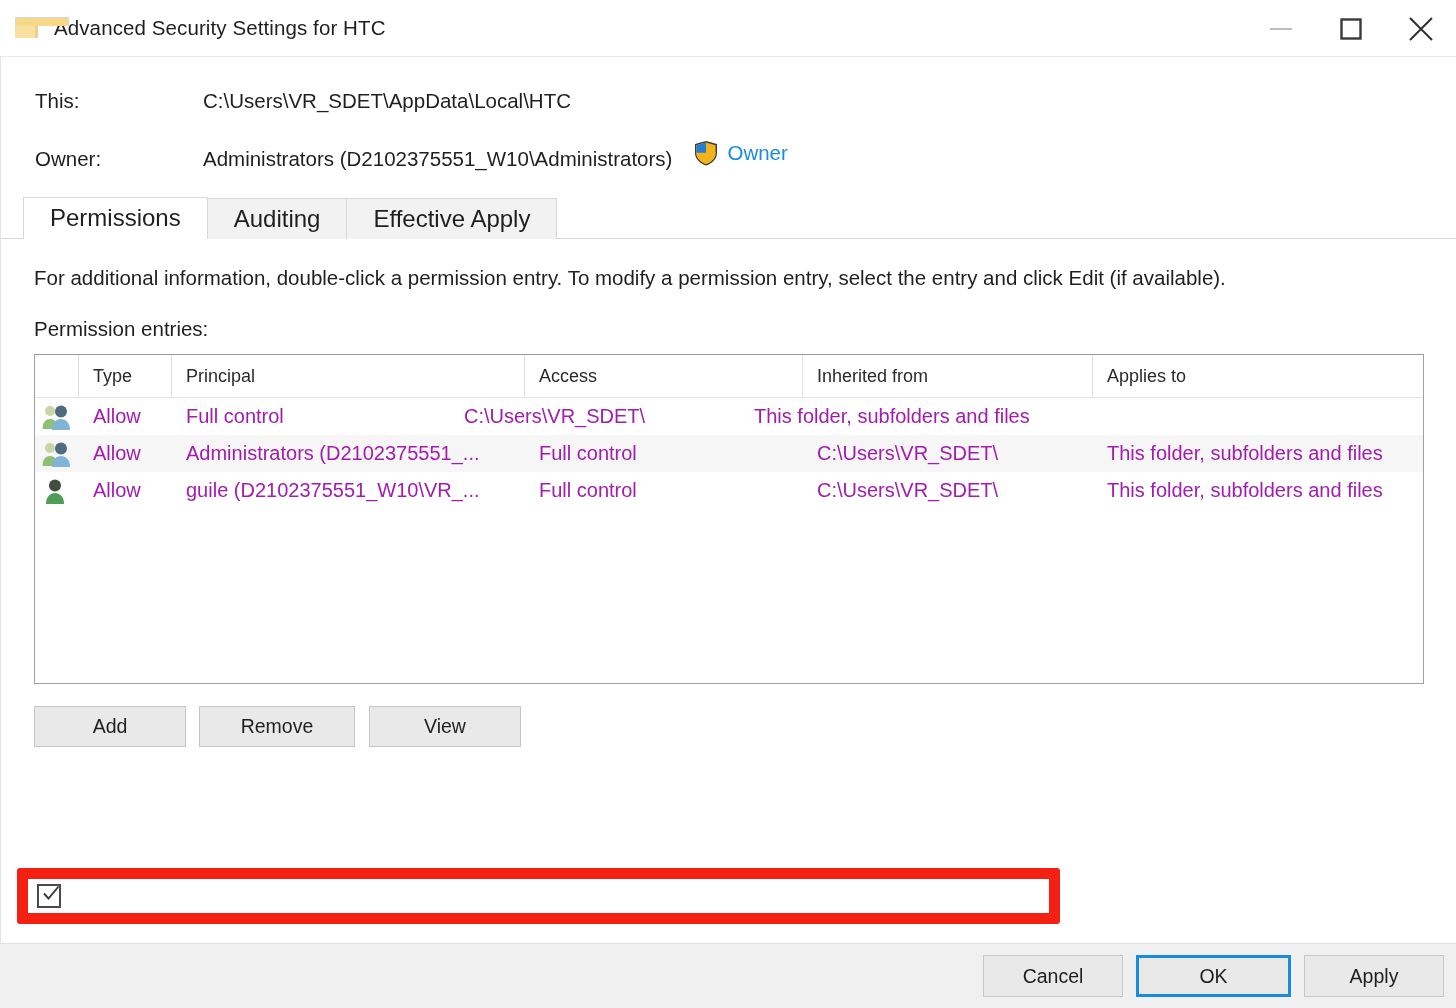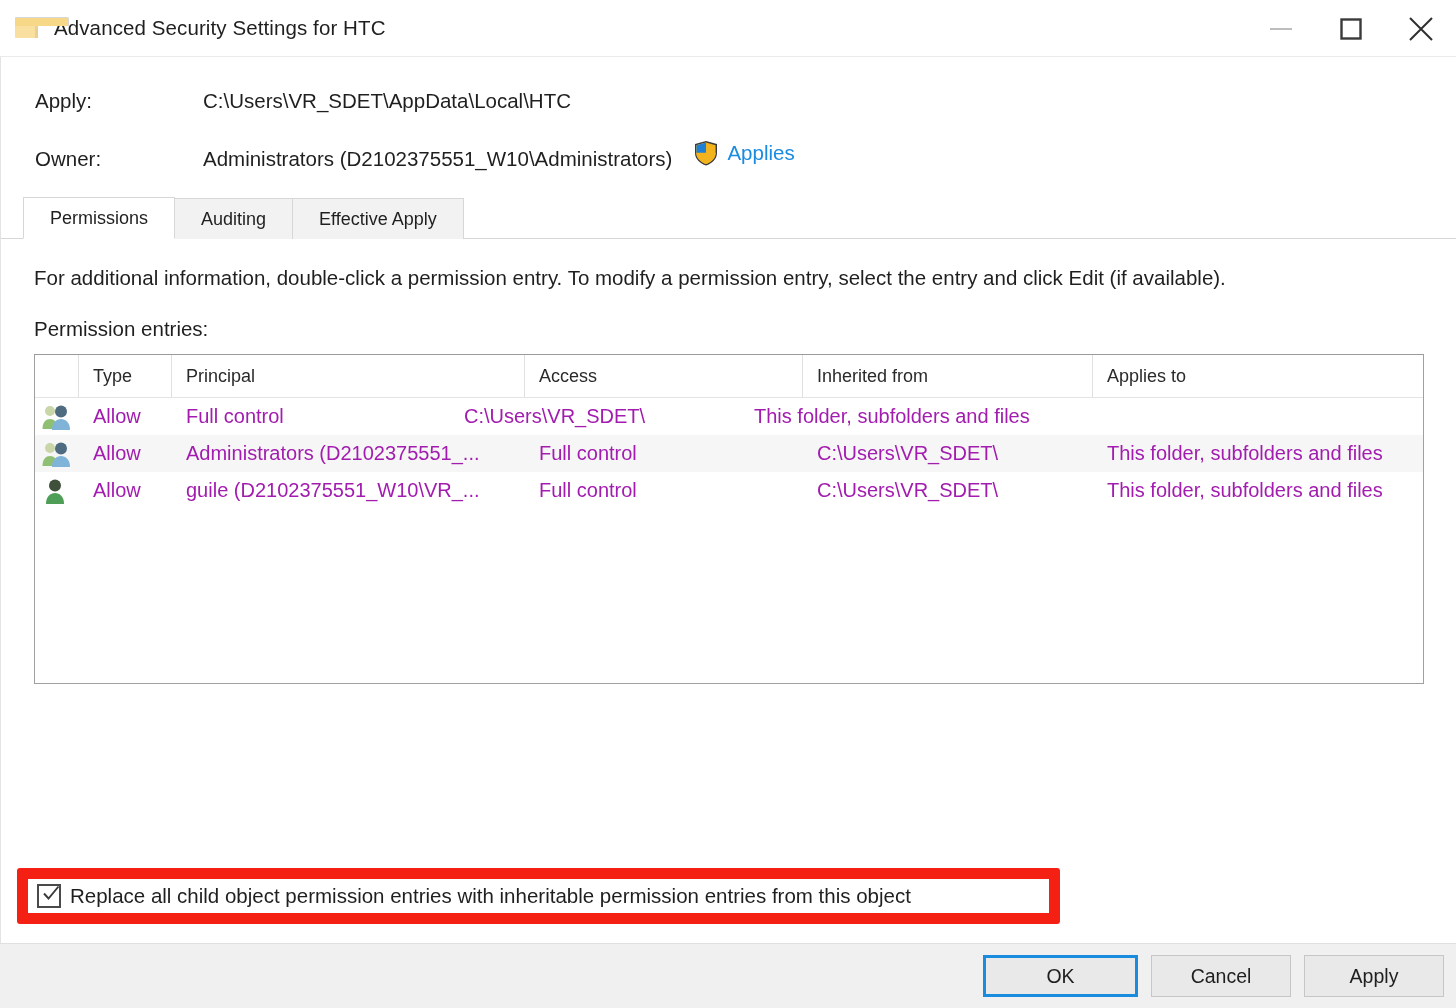--- a/index.html
+++ b/index.html
@@ -119,21 +119,21 @@
     content: "";
     position: absolute;
     left: 0; right: 0; bottom: 0;
     height: 1px;
     background: #d7d7d7;
   }
   .tab {
     height: 41px;
     padding: 4px 26px;
     display: flex; align-items: center;
-    font-size: 18px;
+    font-size: 24px;
     color: #1f1f1f;
     background: #f2f2f2;
     border: 1px solid #d7d7d7;
     border-bottom: none;
     margin-right: -1px;
     position: relative;
     z-index: 1;
     white-space: nowrap;
   }
   .tab.active {
@@ -324,37 +324,37 @@
           <path d="M2 2 L24 24 M24 2 L2 24" stroke="#2f2f2f" stroke-width="2" fill="none"></path>
         </svg>
     </div>
   </div>
 </div>
 
 <div class="content">
 
   <div class="field-rows">
     <div class="field-row">
-      <div class="field-label">Apply:</div>
+      <div class="field-label">This:</div>
       <div class="field-value">C:\Users\VR_SDET\AppData\Local\HTC</div>
     </div>
     <div class="field-row">
       <div class="field-label">Owner:</div>
       <div class="field-value">Administrators (D2102375551_W10\Administrators)</div>
       <div class="owner-extra">
         <div class="shield">
           <svg width="24" height="26" viewBox="0 0 24 26">
             <path d="M12 1 L23 4 V13 C23 19 18 23.5 12 25.5 C6 23.5 1 19 1 13 V4 Z" fill="#3b3b3b"></path>
             <path d="M12 2.6 L21.6 5.2 V13 C21.6 18.2 17.3 22.2 12 24 C6.7 22.2 2.4 18.2 2.4 13 V5.2 Z" fill="#f2b31c"></path>
             <path d="M12 2.6 L2.4 5.2 V13 C2.4 18.2 6.7 22.2 12 24 Z" fill="#f2b31c"></path>
             <path d="M12 2.6 L2.4 5.2 V12.8 H12 Z" fill="#1f7fd4"></path>
             <path d="M12 12.8 H21.6 V13 C21.6 18.2 17.3 22.2 12 24 Z" fill="#f2b31c"></path>
           </svg>
         </div>
-        <div class="change-link">Applies</div>
+        <div class="change-link">Owner</div>
       </div>
     </div>
   </div>
 
   <div class="tabstrip">
     <div class="tab active">Permissions</div>
     <div class="tab">Auditing</div>
     <div class="tab">Effective Apply</div>
   </div>
 
@@ -410,31 +410,35 @@
         </svg>
       </div>
       <div class="td type">Allow</div>
       <div class="td principal">guile (D2102375551_W10\VR_...</div>
       <div class="td access">Full control</div>
       <div class="td inherited">C:\Users\VR_SDET\</div>
       <div class="td applies">This folder, subfolders and files</div>
     </div>
   </div>
 
+  <div class="btn-row">
+    <div class="btn add">Add</div>
+    <div class="btn remove">Remove</div>
+    <div class="btn view">View</div>
+  </div>
 
   <div class="annot"></div>
 
   <div class="cb-row">
     <div class="checkbox">
       <svg class="mark" viewBox="0 0 18 18">
         <path d="M2 9.5 L6.5 14.5 L16.5 2.5" stroke="#3a3a3a" stroke-width="1.9" fill="none"></path>
       </svg>
     </div>
-    <div class="cb-label">Replace all child object permission entries with inheritable permission entries from this object</div>
   </div>
 
 </div>
 
 <div class="footer">
+  <div class="fbtn cancel">Cancel</div>
   <div class="fbtn ok">OK</div>
-  <div class="fbtn cancel">Cancel</div>
   <div class="fbtn apply">Apply</div>
 </div>
 
 </body></html>

